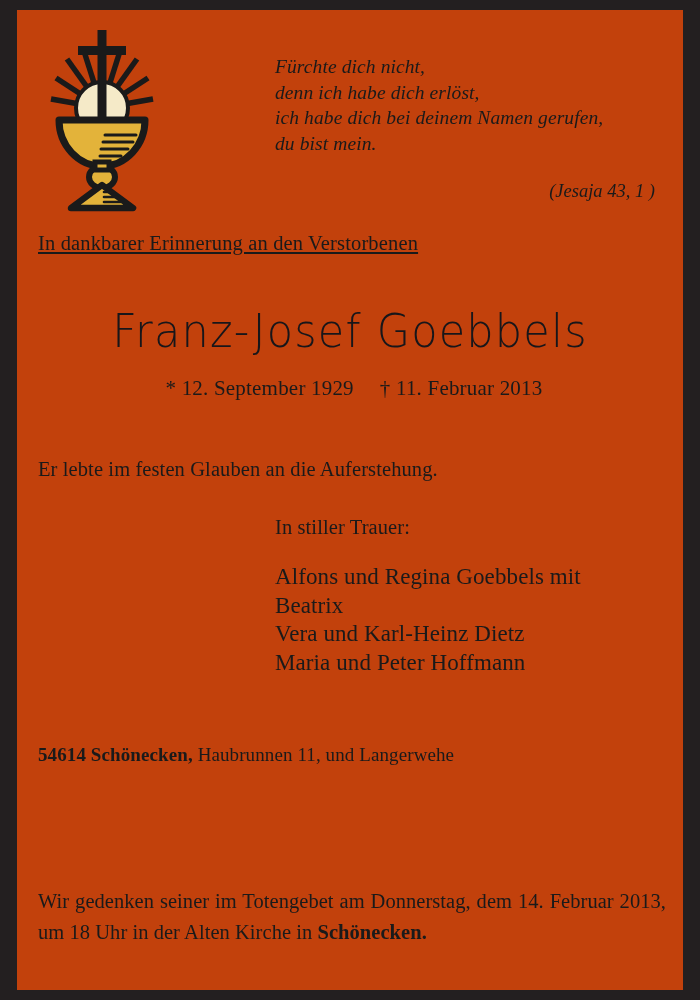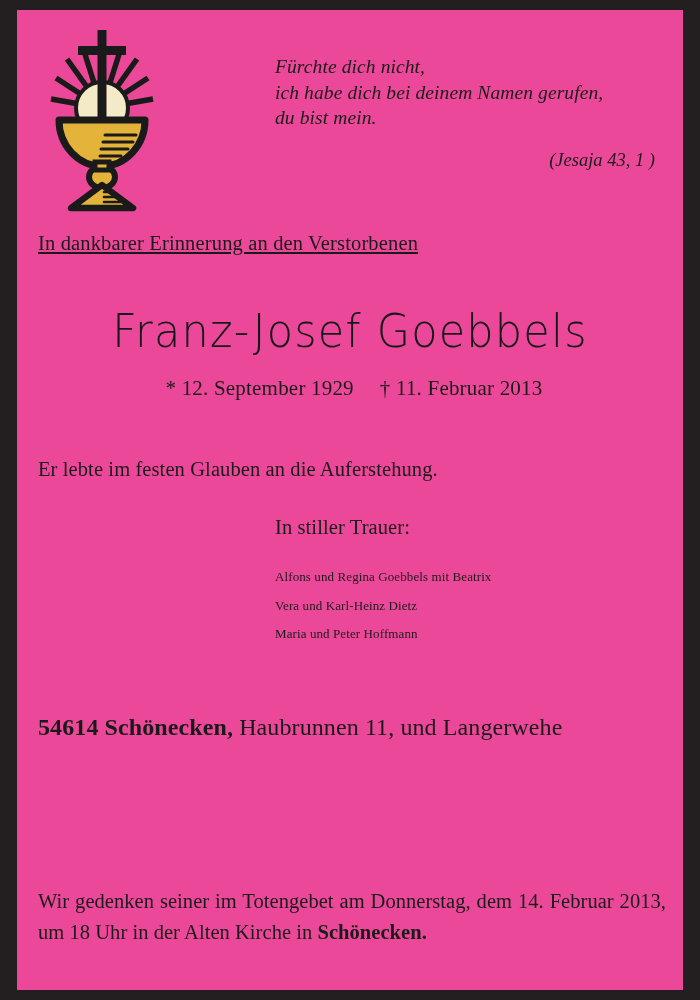--- a/index.html
+++ b/index.html
@@ -6,21 +6,21 @@
     margin: 0;
     padding: 0;
     background: #ffffff;
   }
 
   #card {
     position: relative;
     width: 700px;
     height: 1000px;
     box-sizing: border-box;
-    background: #ec4899;
+    background: #c2410c;
     border-left: 17px solid #231f20;
     border-right: 17px solid #231f20;
     border-top: 10px solid #231f20;
     border-bottom: 10px solid #231f20;
     font-family: "Liberation Serif", "DejaVu Serif", serif;
     color: #1a1a1a;
     overflow: hidden;
   }
 
   .inner {
@@ -59,21 +59,21 @@
     line-height: 25.5px;
     letter-spacing: 0.1px;
     white-space: nowrap;
   }
 
   .scripture-ref {
     font-style: italic;
     font-size: 18.5px;
     text-align: right;
     padding-right: 22px;
-    margin-top: 19px;
+    margin-top: 25px;
   }
 
   
   .memorial-intro {
     position: absolute;
     left: 21px;
     top: 222px;
     font-size: 20.5px;
     letter-spacing: 0.15px;
     text-decoration: underline;
@@ -126,31 +126,31 @@
     width: 360px;
   }
 
   .mourners-heading {
     font-size: 20.5px;
     letter-spacing: 0.1px;
     margin-bottom: 24px;
   }
 
   .mourner-entry {
-    font-size: 13px;
+    font-size: 23px;
     line-height: 28.5px;
     letter-spacing: 0.1px;
   }
 
   
   .address-line {
     position: absolute;
     left: 21px;
-    top: 704px;
-    font-size: 24px;
+    top: 734px;
+    font-size: 19px;
     letter-spacing: 0.1px;
   }
   .address-line b { font-weight: bold; }
 
   
   .para {
     position: absolute;
     left: 21px;
     width: 628px;
     font-size: 20.5px;
@@ -208,20 +208,21 @@
           <g stroke="#1a1a1a" stroke-width="2.6" stroke-linecap="round">
             <line x1="67" y1="170" x2="76" y2="170"></line>
             <line x1="67" y1="175" x2="80" y2="175"></line>
             <line x1="67" y1="180" x2="84" y2="180"></line>
           </g>
         </svg>
       </div>
 
       <div class="scripture">
         <div class="scripture-line">Fürchte dich nicht,</div>
+        <div class="scripture-line">denn ich habe dich erlöst,</div>
         <div class="scripture-line">ich habe dich bei deinem Namen gerufen,</div>
         <div class="scripture-line">du bist mein.</div>
         <div class="scripture-ref">(Jesaja 43, 1 )</div>
       </div>
 
     </div>
 
     <div class="memorial-intro">In dankbarer Erinnerung an den Verstorbenen</div>
 
     <div class="deceased-name">Franz-Josef Goebbels</div>

